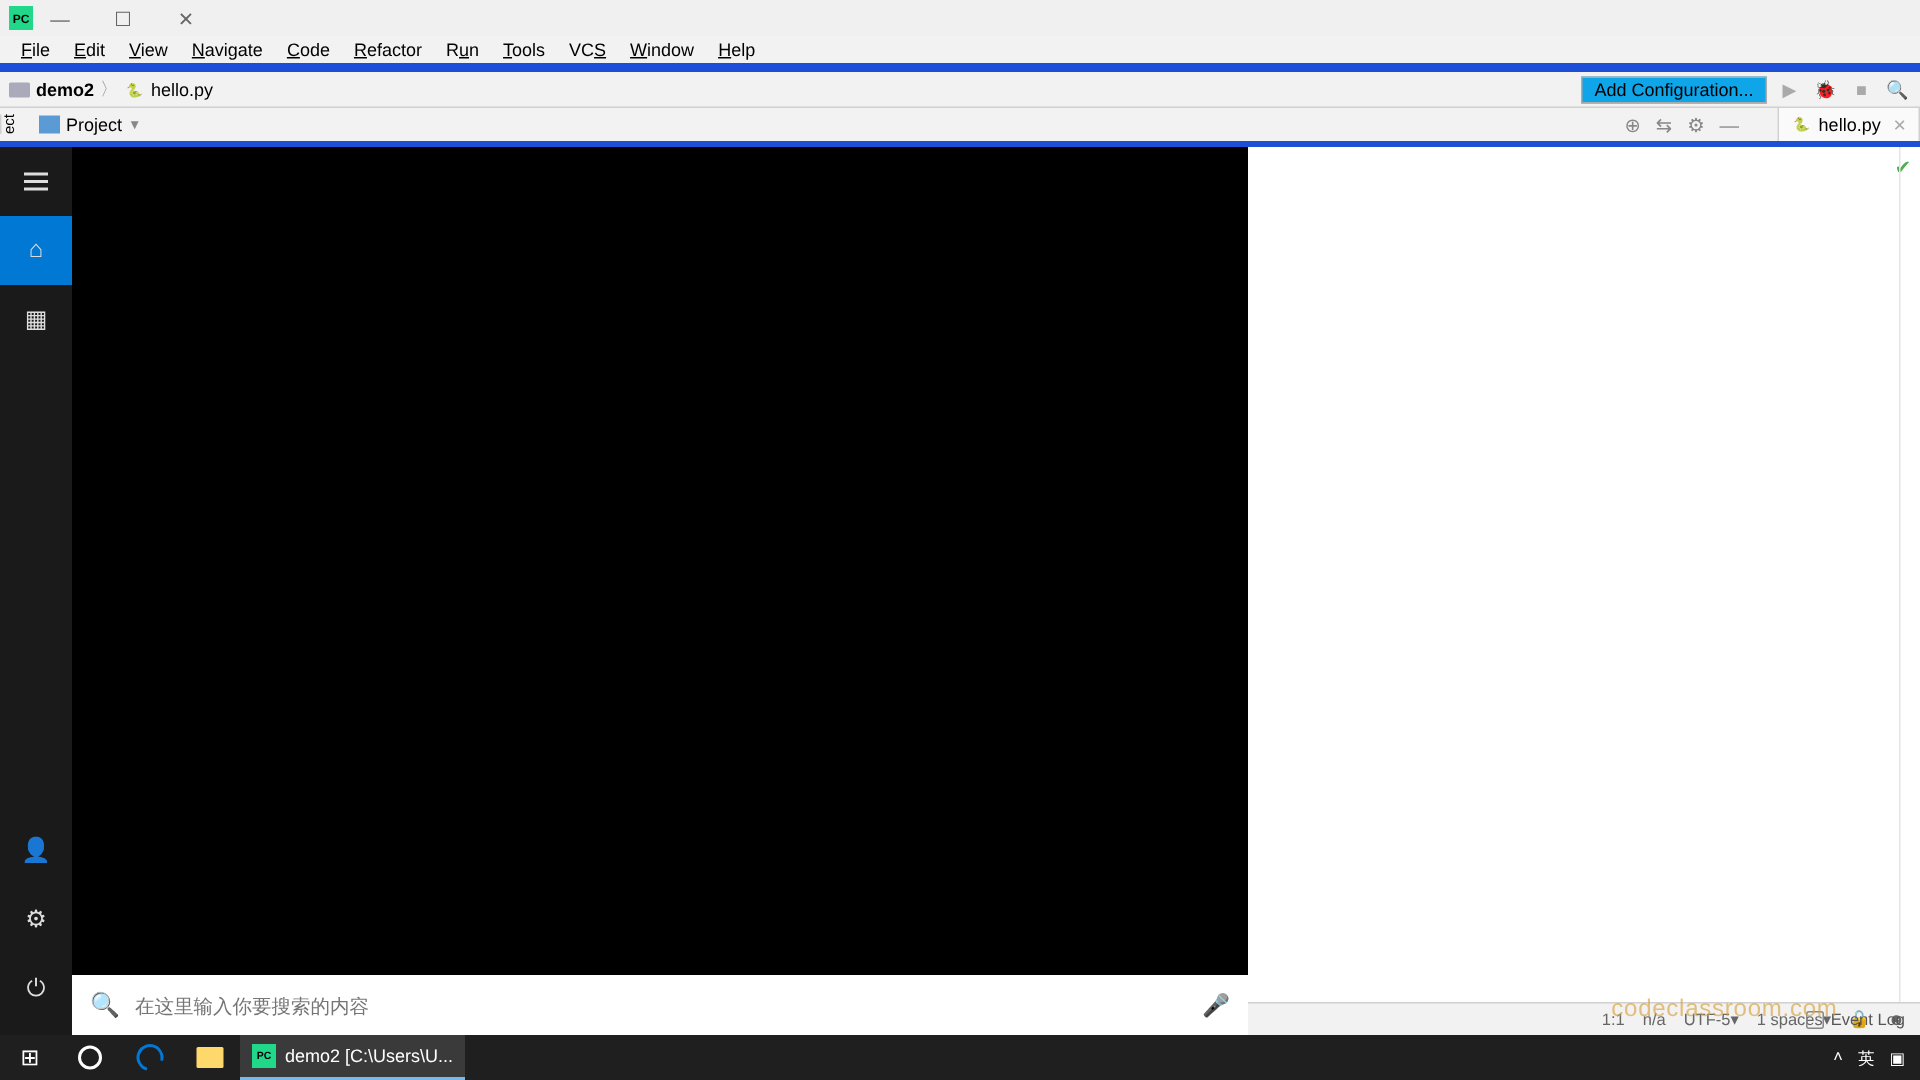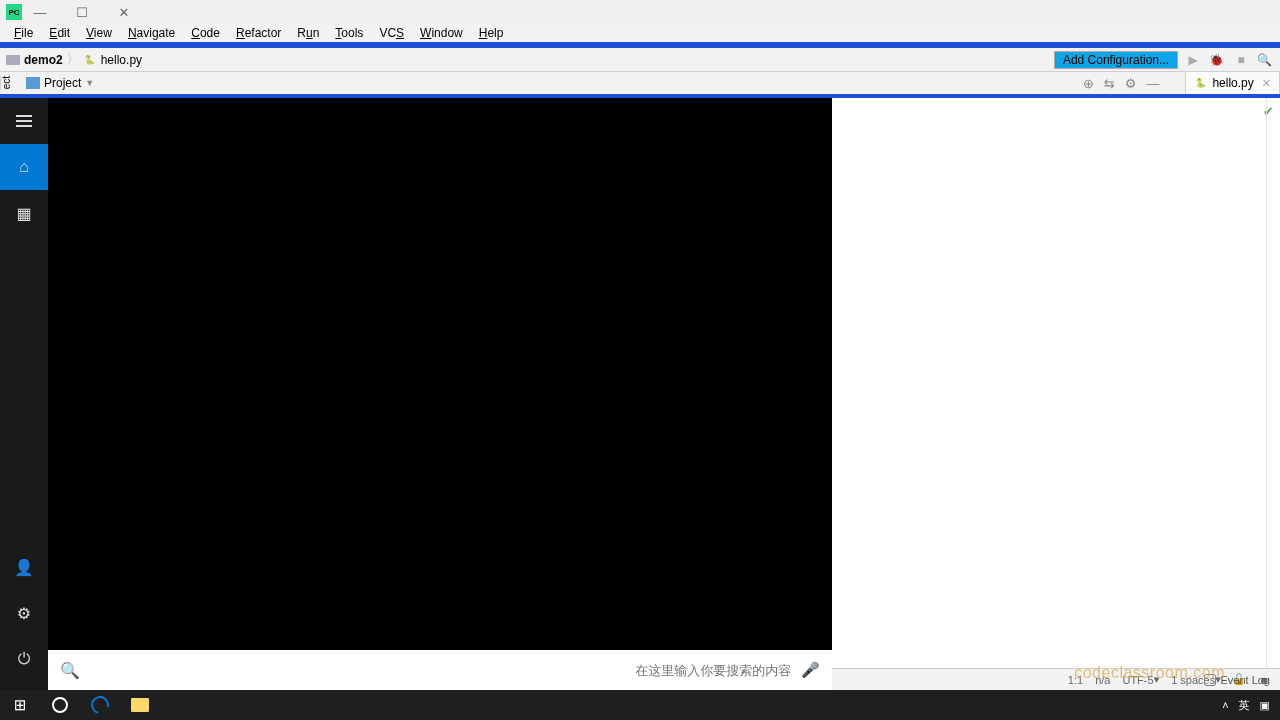--- a/index.html
+++ b/index.html
@@ -49,21 +49,21 @@
 
 .start-overlay { position: absolute; left: 0; top: 98px; width: 832px; bottom: 30px; background: #000; z-index: 50; }
 .start-overlay .left-rail { position: absolute; left: 0; top: 0; bottom: 0; width: 48px; background: #1a1a1a; display: flex; flex-direction: column; }
 .start-overlay .rail-top { display: flex; flex-direction: column; }
 .start-overlay .rail-bottom { margin-top: auto; display: flex; flex-direction: column; padding-bottom: 8px; }
 .start-overlay .rail-item { height: 46px; display: flex; align-items: center; justify-content: center; color: #ddd; font-size: 16px; cursor: pointer; }
 .start-overlay .rail-item.active { background: #0078d4; }
 .start-overlay .hamburger { display: flex; flex-direction: column; gap: 3px; }
 .start-overlay .hamburger span { width: 16px; height: 2px; background: #ddd; }
 .start-overlay .search-row { position: absolute; left: 48px; right: 0; bottom: 0; height: 40px; background: #fff; display: flex; align-items: center; padding: 0 12px; gap: 10px; }
-.start-overlay .search-row input { flex: 1; border: none; outline: none; font-size: 13px; color: #0f172a; text-align: right; }
+.start-overlay .search-row input { flex: 1; border: none; outline: none; font-size: 13px; color: #0f172a; }
 .start-overlay .search-row .mic { color: #888; font-size: 15px; }
 
 .watermark { position: absolute; right: 55px; bottom: 38px; font-size: 16px; color: #d9a23d; opacity: 0.65; z-index: 60; font-weight: 400; letter-spacing: 0.5px; }
 
 
 .event-log { position: absolute; right: 10px; bottom: 34px; display: flex; align-items: center; gap: 4px; font-size: 11px; color: #555; z-index: 55; }
 .event-log .balloon { width: 12px; height: 12px; border: 1px solid #888; border-radius: 2px; display: inline-block; }
 
 
 .statusbar { position: absolute; left: 0; right: 0; bottom: 30px; height: 22px; background: #f2f2f2; border-top: 1px solid #d0d0d0; display: flex; align-items: center; justify-content: flex-end; padding: 0 10px; font-size: 11px; color: #666; gap: 12px; z-index: 10; }
@@ -201,18 +201,22 @@
   <div class="tb-item start">⊞</div>
   <div class="tb-item">
       <span class="cortana-circle"></span>
     </div>
   <div class="tb-item">
       <span class="edge-icon"></span>
     </div>
   <div class="tb-item">
       <span class="folder-tb"></span>
     </div>
+  <div class="tb-app">
+    <span class="app-icon-s">PC</span>
+    <span>demo2 [C:\Users\U...</span>
+  </div>
   <div class="tray">
     <span>˄</span>
     <span>英</span>
     <span>▣</span>
   </div>
 </div>
 
 </body></html>

